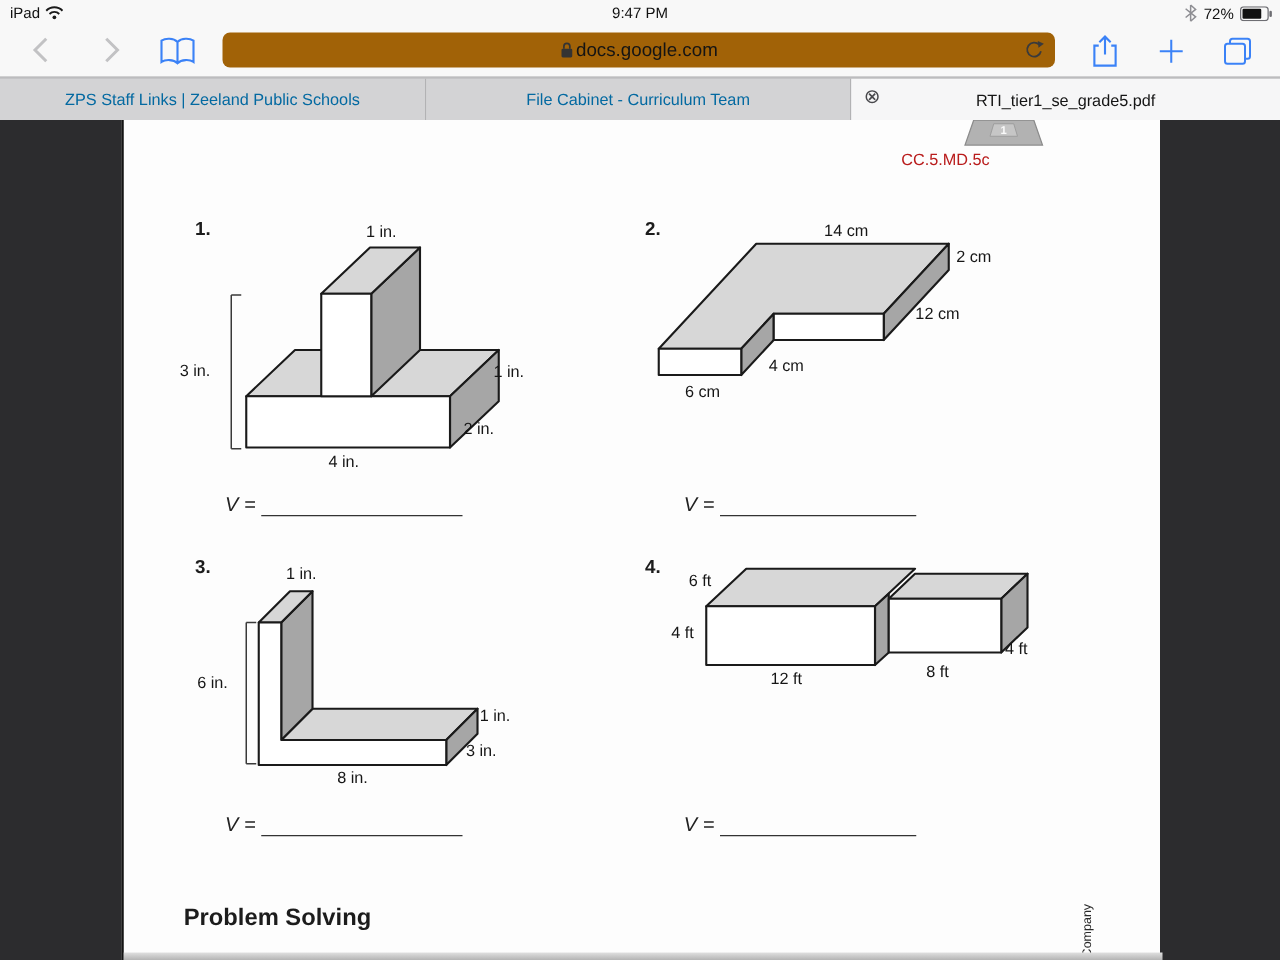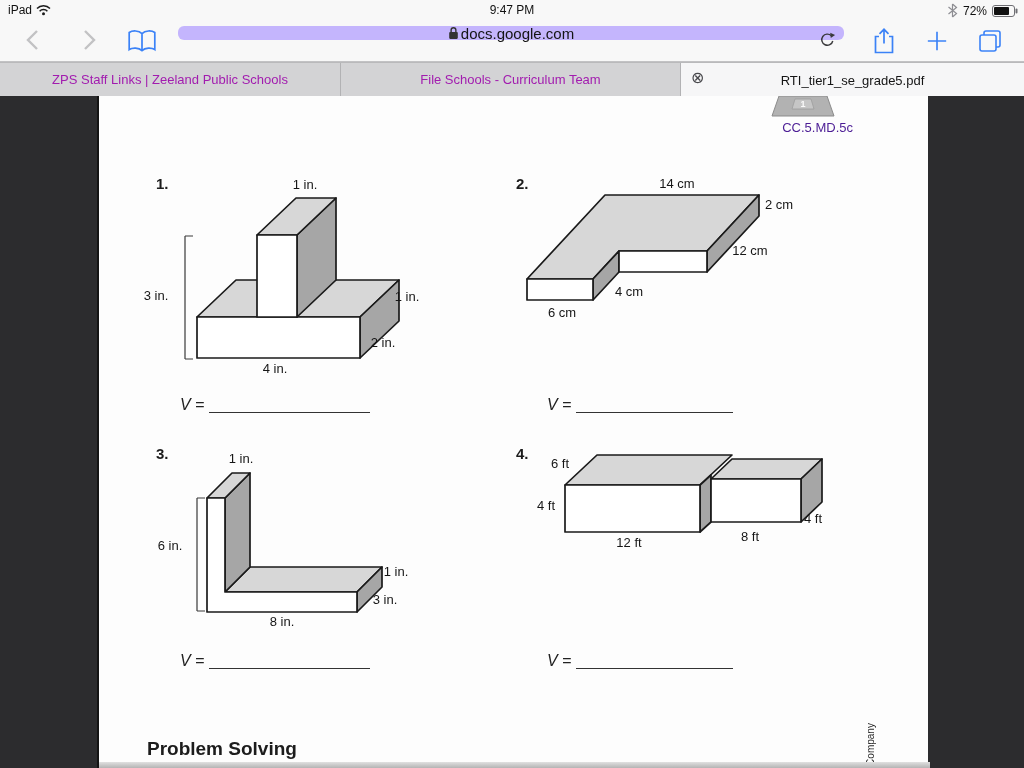--- a/index.html
+++ b/index.html
@@ -10,46 +10,46 @@
   
   .status-bar{left:0;top:0;width:1024px;height:20px;background:#f8f8f8;
               font-size:12px;color:#111;}
   .sb-left{left:8px;top:3px;display:flex;align-items:center;gap:4px;}
   .sb-time{left:0;top:3px;width:1024px;text-align:center;font-weight:400;font-size:12px;}
   .sb-right{right:6px;top:3px;display:flex;align-items:center;gap:5px;}
 
   
   .toolbar{left:0;top:20px;width:1024px;height:42px;background:#f8f8f8;
            border-bottom:1px solid #c2c2c4;box-sizing:border-box;}
-  .url-field{left:178px;top:6px;width:666px;height:14px;background:#c4b5fd;
+  .url-field{left:178px;top:6px;width:666px;height:28px;background:#a16207;
              border-radius:6px;display:flex;align-items:center;justify-content:center;gap:2px;
              font-size:15px;color:#141414;}
   .refresh-btn{right:188px;top:12px;}
 
   
   .tab-bar{left:0;top:62px;width:1024px;height:34px;background:#d3d3d5;
            border-top:1px solid #b9b9bb;box-sizing:border-box;}
   .tab{top:0;height:34px;display:flex;align-items:center;justify-content:center;
-       font-size:13px;color:#a21caf;box-sizing:border-box;}
+       font-size:13px;color:#0369a1;box-sizing:border-box;}
   .tab.inactive{background:#d3d3d5;border-right:1px solid #b2b2b4;border-bottom:1px solid #a7a7a9;}
   .tab.active{background:#f6f6f7;color:#151515;}
   .close-glyph{position:absolute;left:10px;top:7px;font-size:16px;color:#48484c;line-height:1;}
 
   
   .content{left:0;top:96px;width:1024px;height:672px;background:#2c2c2e;}
   .page{left:97px;top:0;width:831px;height:672px;background:#fdfdfd;
         border-left:2px solid #141414;box-sizing:border-box;color:#1c1c1c;}
 
   .ws-title{left:48px;top:8px;font-size:19px;font-weight:700;letter-spacing:.2px;}
   .ws-instruction{left:48px;top:46px;font-size:14px;font-weight:700;}
-  .cc-code{left:650px;top:24px;width:104px;text-align:right;font-size:13px;color:#4c1d95;}
+  .cc-code{left:622px;top:24px;width:104px;text-align:left;font-size:13px;color:#b91c1c;}
   .prob-num{font-size:15px;font-weight:700;}
   .answer-label{font-size:16px;font-style:italic;color:#222;}
   .answer-line{border-bottom:1px solid #333;height:14px;}
-  .section-footer{left:48px;top:642px;font-size:19px;font-weight:700;}
+  .section-footer{left:48px;top:628px;font-size:19px;font-weight:700;}
   .page-strip{left:0;top:666px;width:831px;height:6px;
               background:linear-gradient(#e0e0e0,#b4b4b4);}
   .side-text{left:748px;top:643px;width:46px;text-align:center;font-size:10px;color:#2a2a2a;
              transform:rotate(-90deg);}
 
   
   svg text.dim{font-family:"Liberation Sans",sans-serif;font-size:13px;fill:#161616;}
   svg .top{fill:#d7d7d7;stroke:#1a1a1a;stroke-width:1.7;stroke-linejoin:round;}
   svg .side{fill:#a6a6a6;stroke:#1a1a1a;stroke-width:1.7;stroke-linejoin:round;}
   svg .front{fill:#ffffff;stroke:#1a1a1a;stroke-width:1.7;stroke-linejoin:round;}
@@ -117,21 +117,21 @@
       <rect x="7" y="3" width="16" height="16" rx="2" fill="none" stroke="#3b82f7" stroke-width="1.6"></rect>
       <rect x="3" y="7" width="16" height="16" rx="2" fill="#f8f8f8" stroke="#3b82f7" stroke-width="1.6"></rect>
     </svg>
   </div>
 
   <div class="abs tab-bar">
     <div class="abs tab inactive" style="left:0;width:341px;">
       <span>ZPS Staff Links | Zeeland Public Schools</span>
     </div>
     <div class="abs tab inactive" style="left:341px;width:340px;">
-      <span>File Schools - Curriculum Team</span>
+      <span>File Cabinet - Curriculum Team</span>
     </div>
     <div class="abs tab active" style="left:681px;width:343px;">
       <span class="close-glyph">⊗</span>
       <span style="font-weight:400;">RTI_tier1_se_grade5.pdf</span>
     </div>
   </div>
 
   <div class="abs content">
     <div class="abs page">
 

